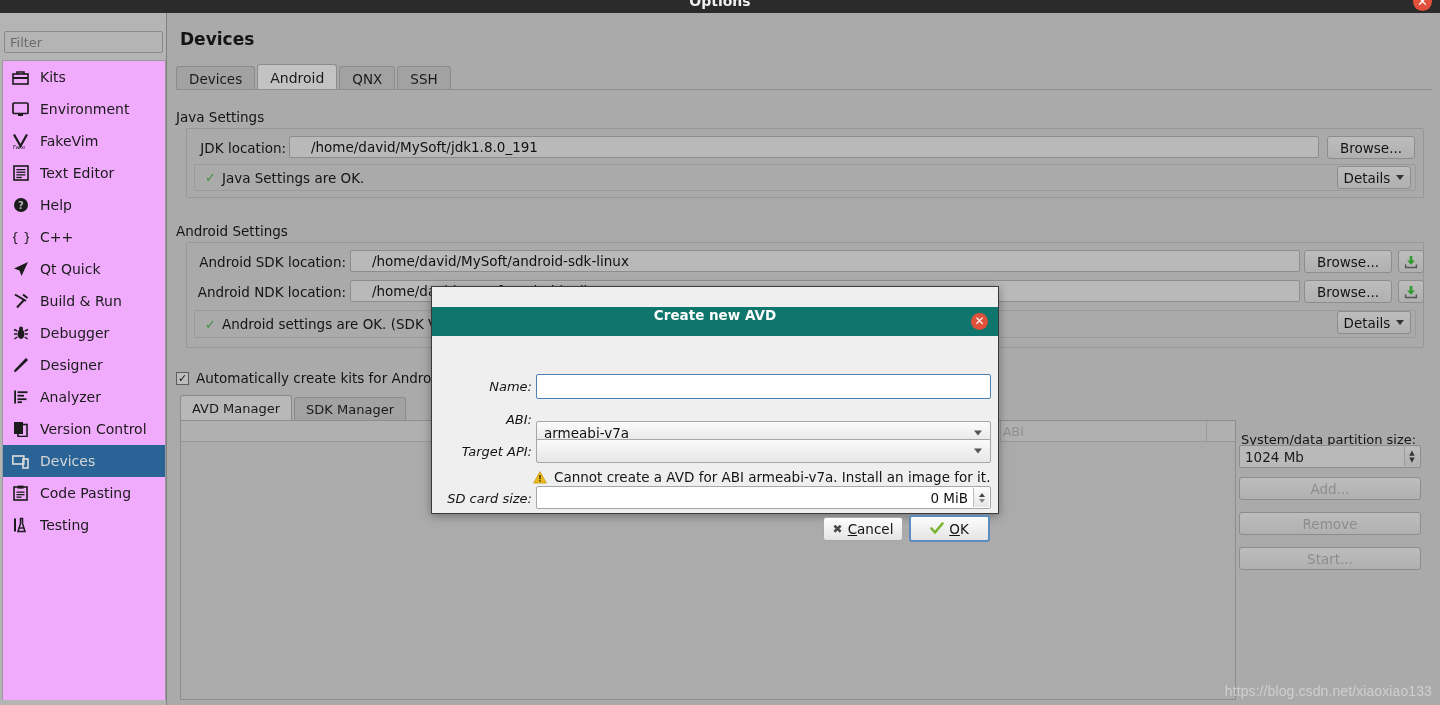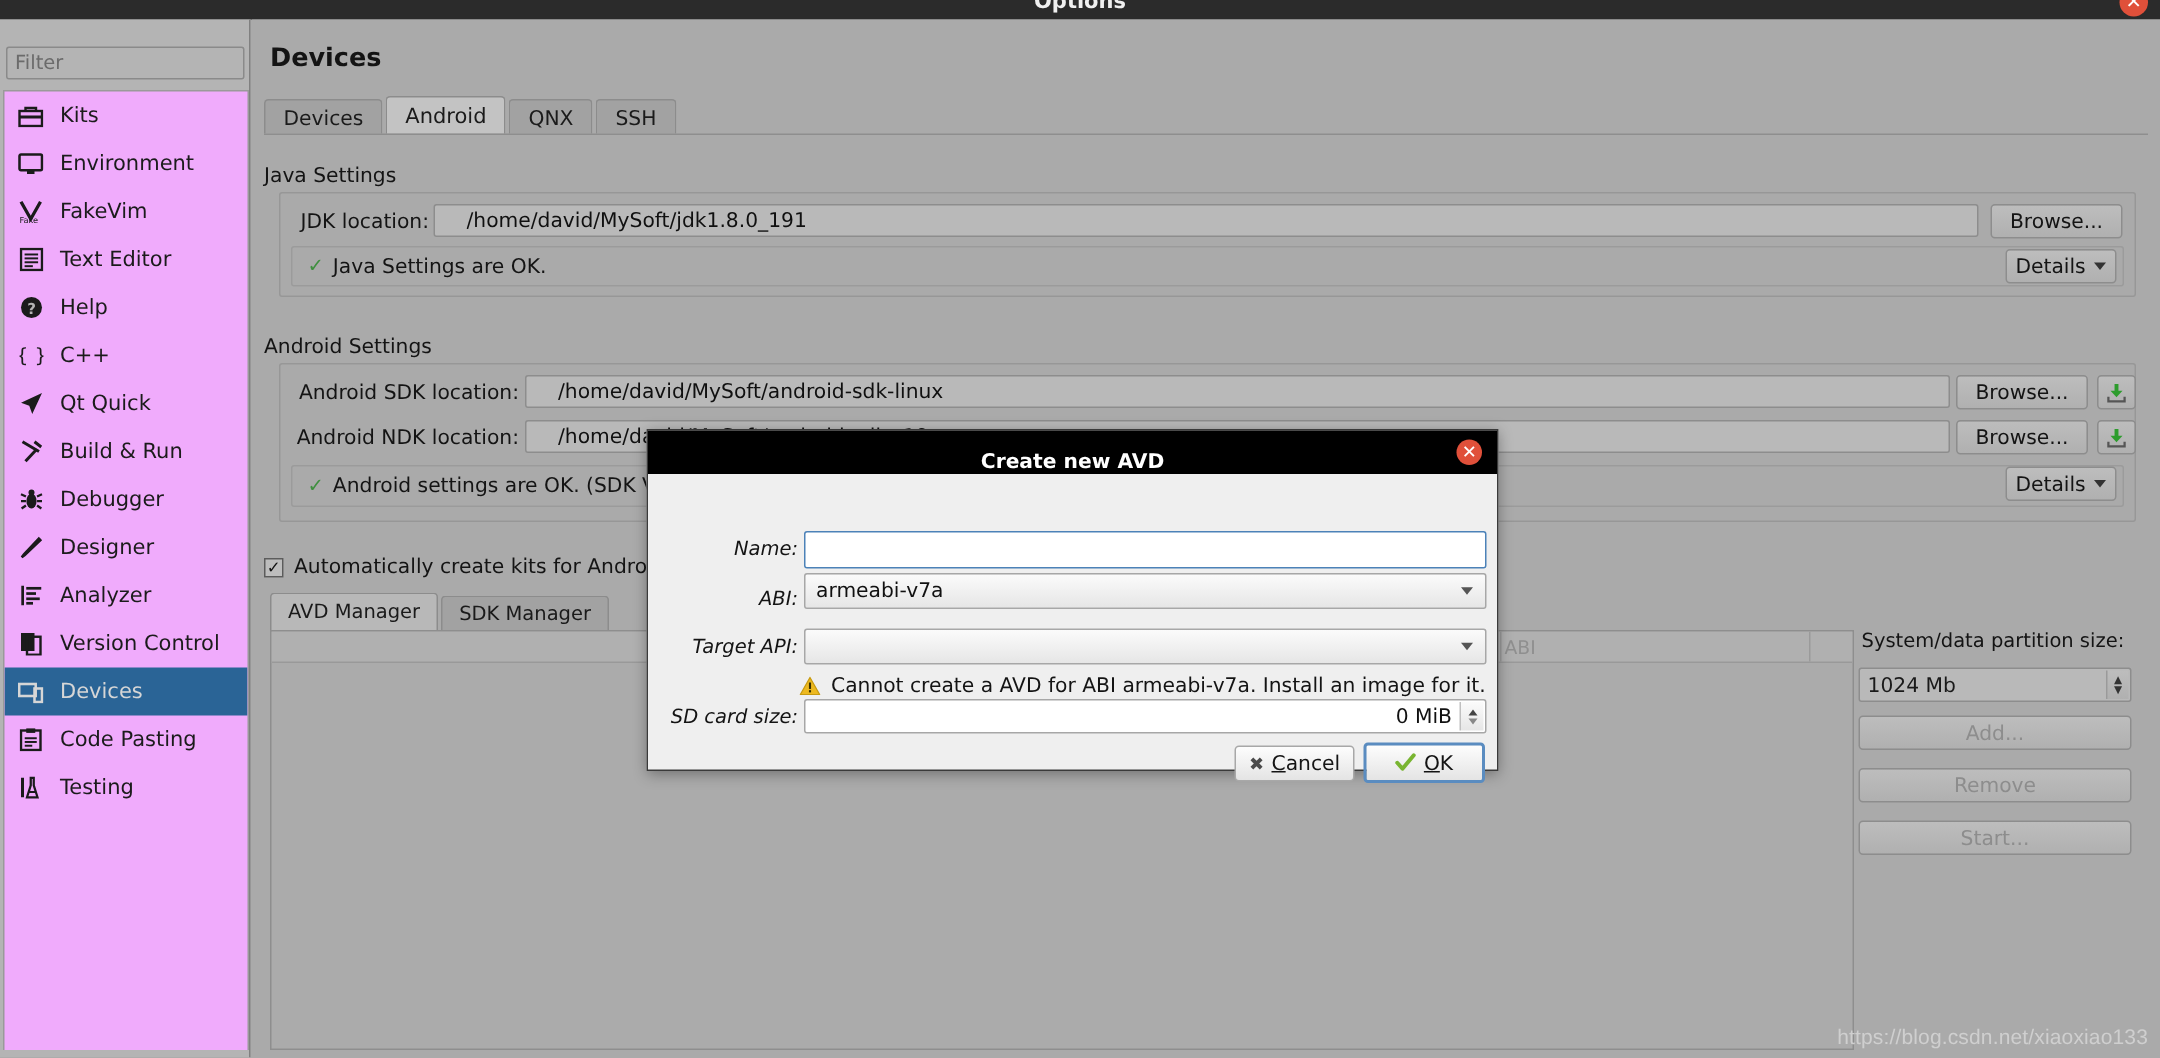--- a/index.html
+++ b/index.html
@@ -286,26 +286,27 @@
   .modal {
     position: absolute;
     left: 431px; top: 286px;
     width: 568px; height: 228px;
     background: #efefef;
     border: 1px solid #3a3a3a;
     box-shadow: 0 2px 9px rgba(0,0,0,0.35);
   }
   .modal-title {
     height: 29px;
-    background: #000000;
+    background: #0f766e;
     color: #ffffff;
     font-weight: bold;
     font-size: 13.5px;
-    display: flex; align-items: flex-end; justify-content: center;
+    display: flex; align-items: flex-start; justify-content: center;
     position: relative;
+    margin-top: 20px;
   }
   .modal-close {
     position: absolute; right: 10px; top: 6px;
     width: 17px; height: 17px;
     border-radius: 50%;
     background: #e0503a;
     color: #fff;
     font-size: 12px; line-height: 17px; text-align: center;
     font-weight: bold;
     cursor: default;
@@ -660,21 +661,21 @@
       </div>
 
       <div class="table" style="left:4px; top:330px; width:1056px; height:280px;">
         <div class="table-head">
           <div class="th" style="width:820px;">AVD N</div>
           <div class="th" style="width:206px; text-align:left; padding-left:2px;">ABI</div>
         </div>
       </div>
 
       <div class="sidepanel" style="left:1062px; top:330px; width:186px; height:280px;">
-        <div class="plabel" style="position:absolute; left:3px; top:0;">System/data partition size:</div>
+        <div class="plabel" style="position:absolute; left:3px; top:12px;">System/data partition size:</div>
         <div class="spin" style="left:1px; top:25px; width:182px; height:23px;">
           <span>1024 Mb</span>
           <span class="arrows">
             <span>▲</span>
             <span>▼</span>
           </span>
         </div>
         <div class="btn disabled" style="left:1px; top:57px; width:182px; height:23px;">Add...</div>
         <div class="btn disabled" style="left:1px; top:127px; width:182px; height:23px;">Start...</div>
         <div class="btn disabled" style="left:1px; top:92px; width:182px; height:23px;">Remove</div>
@@ -687,21 +688,21 @@
     <div class="modal-title">
       <span>Create new AVD</span>
       <span class="modal-close">✕</span>
     </div>
     <div class="modal-body">
 
       <div class="mlabel" style="left:0px; top:43px; width:100px;">Name:</div>
       <input class="minput" style="left: 104px; top: 38px; width: 455px; height: 25px;" value="">
 
       <div class="mlabel" style="left:0px; top:76px; width:100px;">ABI:</div>
-      <div class="mcombo" style="left:104px; top:66px; width:455px; height:24px;">
+      <div class="mcombo" style="left:104px; top:85px; width:455px; height:24px;">
         <span>armeabi-v7a</span>
         <span class="caret"></span>
       </div>
 
       <div class="mlabel" style="left:0px; top:108px; width:100px;">Target API:</div>
       <div class="mcombo" style="left:104px; top:103px; width:455px; height:24px;">
         <span></span>
         <span class="caret"></span>
       </div>
 

